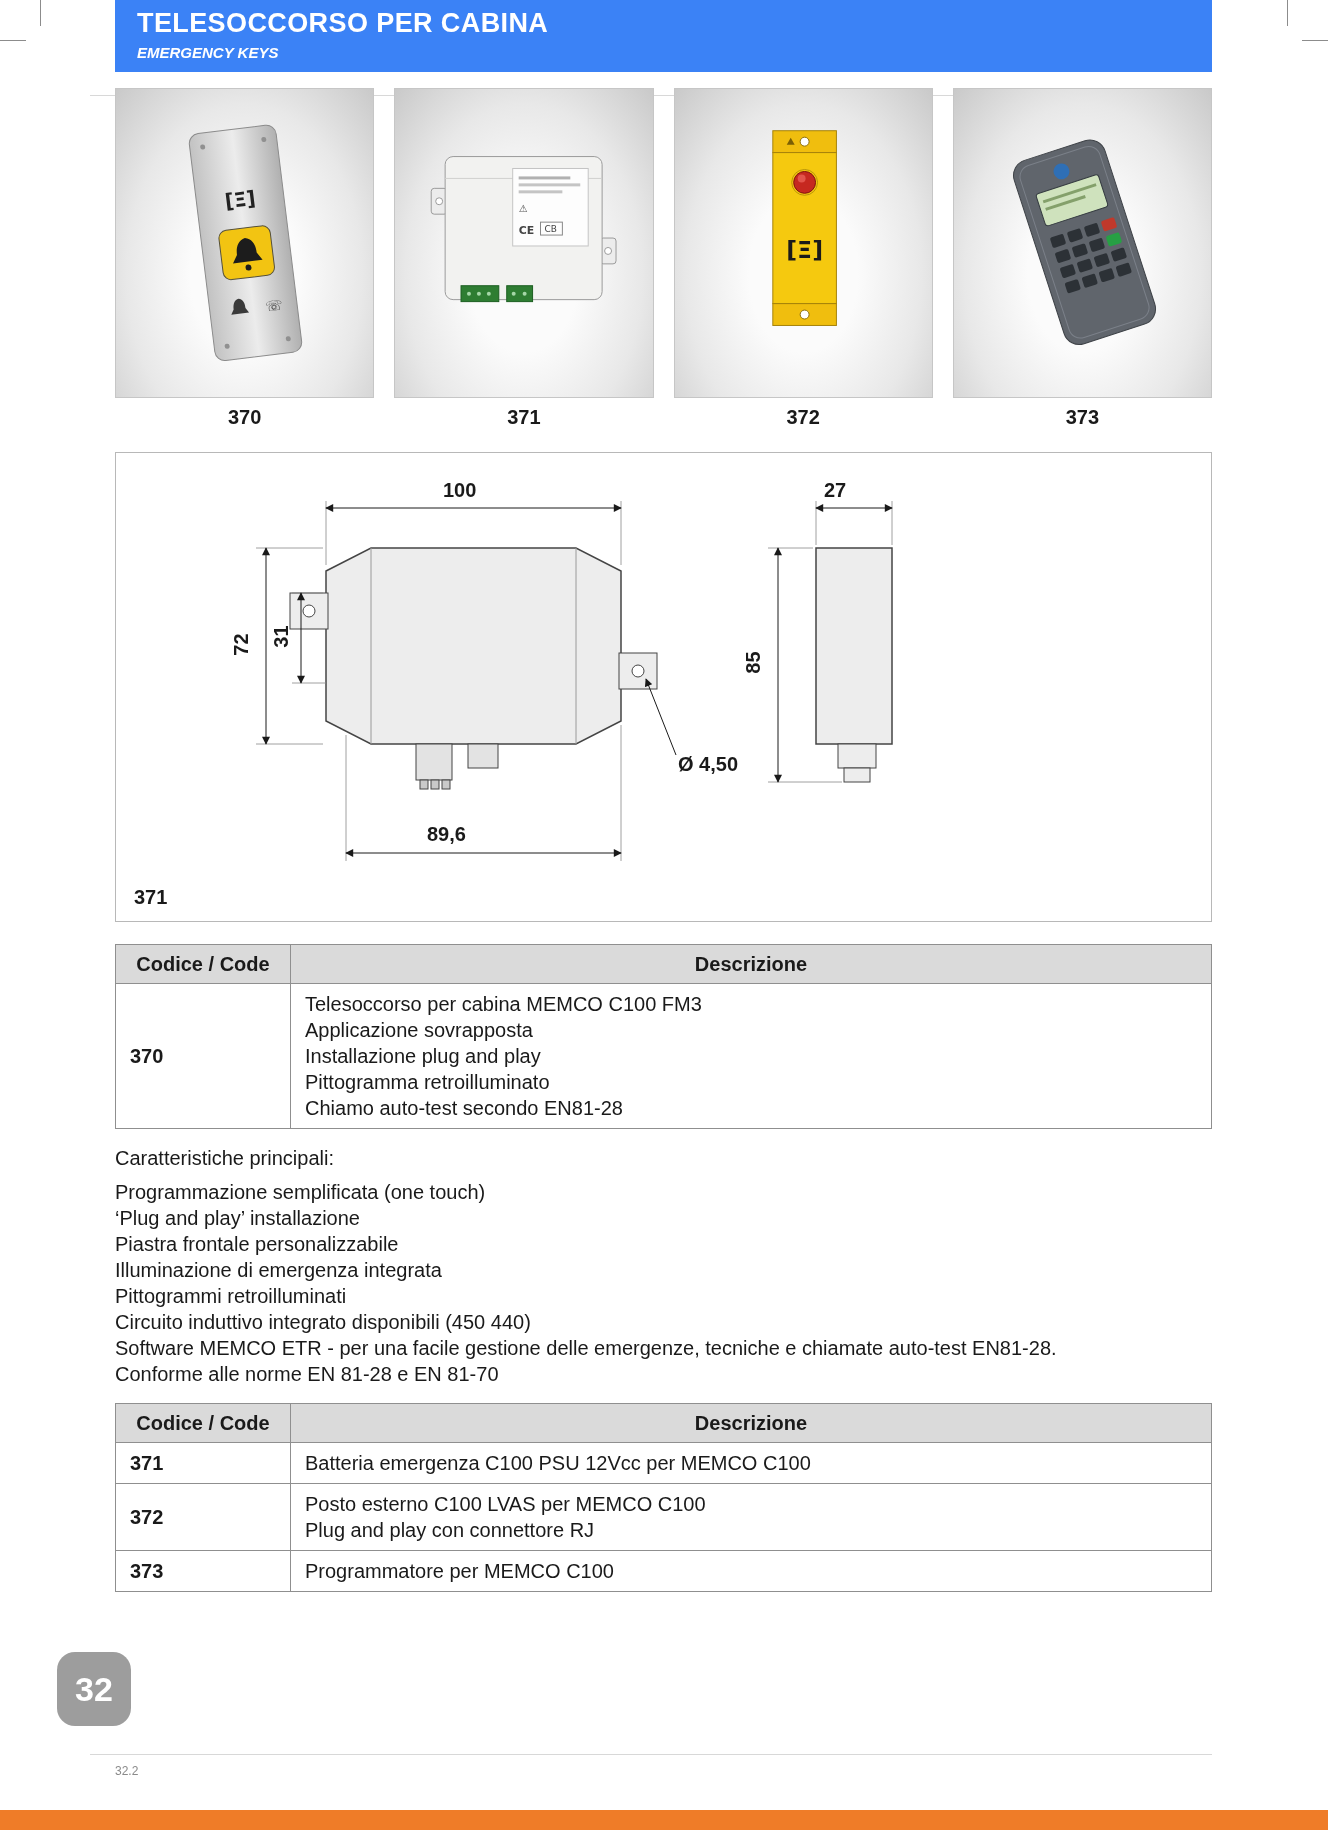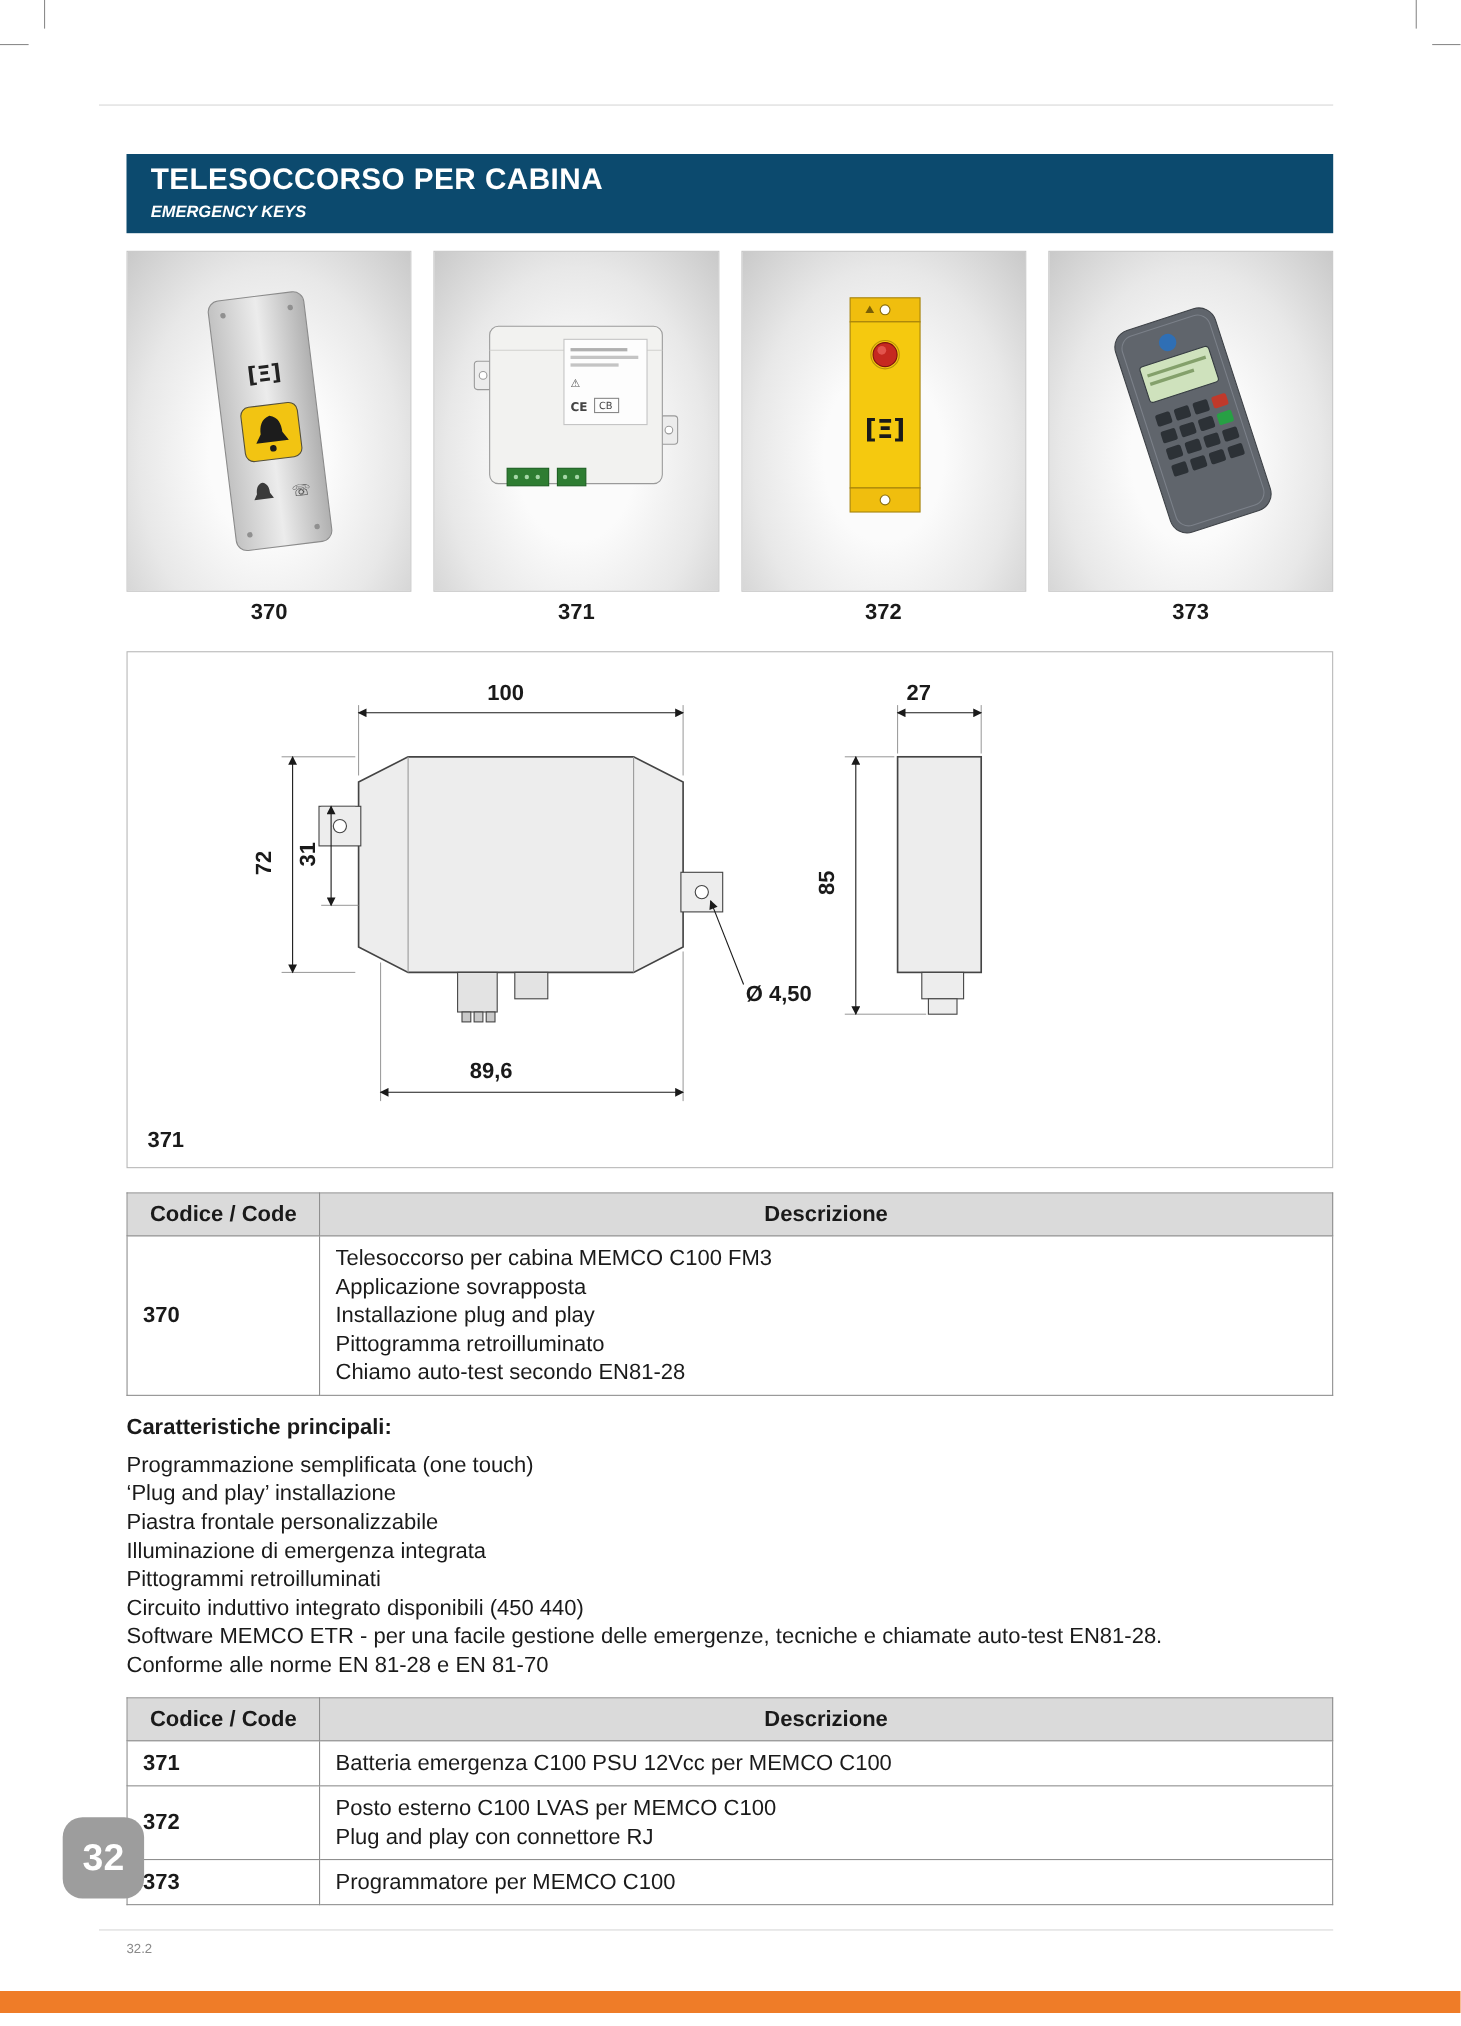--- a/index.html
+++ b/index.html
@@ -2,21 +2,21 @@
 <html><head>
 <meta charset="utf-8">
 <style>
   html,body{margin:0;padding:0;background:#ffffff;}
   body{font-family:"Liberation Sans", sans-serif;color:#1a1a1a;}
   .page{position:relative;width:1328px;height:1842px;background:#fff;overflow:hidden;}
   .crop{position:absolute;background:#8c8c8c;}
   .hr-top{position:absolute;left:90px;top:95px;width:1122px;height:1px;background:#d8d8d8;}
   .content{position:absolute;left:115px;top:0;width:1097px;}
 
-  .banner{margin-top:140px;height:72px;background:#0c4a6e;color:#fff;padding:8px 0 0 22px;box-sizing:border-box;}
+  .banner{height:72px;background:#3b82f6;color:#fff;padding:8px 0 0 22px;box-sizing:border-box;}
   .banner-title{font-size:27px;font-weight:bold;line-height:31px;letter-spacing:.4px;}
   .banner-sub{font-size:15px;font-weight:bold;font-style:italic;line-height:28px;}
 
   .products{display:flex;gap:20px;margin-top:16px;}
   .product{flex:1;min-width:0;}
   .product-img{height:310px;border:1px solid #c6c6c6;box-sizing:border-box;
     background:radial-gradient(ellipse at 50% 60%, #fbfbfb 30%, #e8e8e8 65%, #c9c9c9 100%);}
   .product-img svg{width:100%;height:100%;display:block;}
   .product-code{margin-top:8px;height:24px;text-align:center;font-weight:bold;font-size:20px;}
 
@@ -28,21 +28,21 @@
   .drawing-caption{position:absolute;left:18px;bottom:12px;font-size:20px;font-weight:bold;}
 
   table.spec{width:100%;border-collapse:collapse;table-layout:fixed;}
   table.spec th, table.spec td{border:1px solid #8f8f8f;padding:7px 14px;font-size:20px;text-align:left;vertical-align:middle;}
   table.spec th{background:#DADADA;font-weight:bold;line-height:24px;text-align:center;}
   table.spec td.code{font-weight:bold;}
   table.spec td.desc div{line-height:26px;}
   .t1{margin-top:22px;}
   .t2{margin-top:16px;}
 
-  .features-heading{margin:18px 0 0 0;font-size:20px;font-weight:bold;height:24px;}
+  .features-heading{margin:18px 0 0 0;font-size:20px;font-weight:normal;height:24px;}
   .features{margin-top:8px;}
   .features div{font-size:20px;line-height:26px;}
 
   .page-tab{position:absolute;left:57px;top:1652px;width:74px;height:74px;background:#9D9D9D;color:#fff;
     font-size:34px;font-weight:bold;display:flex;align-items:center;justify-content:center;border-radius:18px;}
   .footline{position:absolute;left:90px;top:1754px;width:1122px;height:1px;background:#d8d8d8;}
   .page-number{position:absolute;left:115px;top:1764px;font-size:12px;color:#8a8a8a;}
   .bottom-bar{position:absolute;left:0;top:1810px;width:1328px;height:20px;background:#EF7C28;}
 </style>
 </head>

